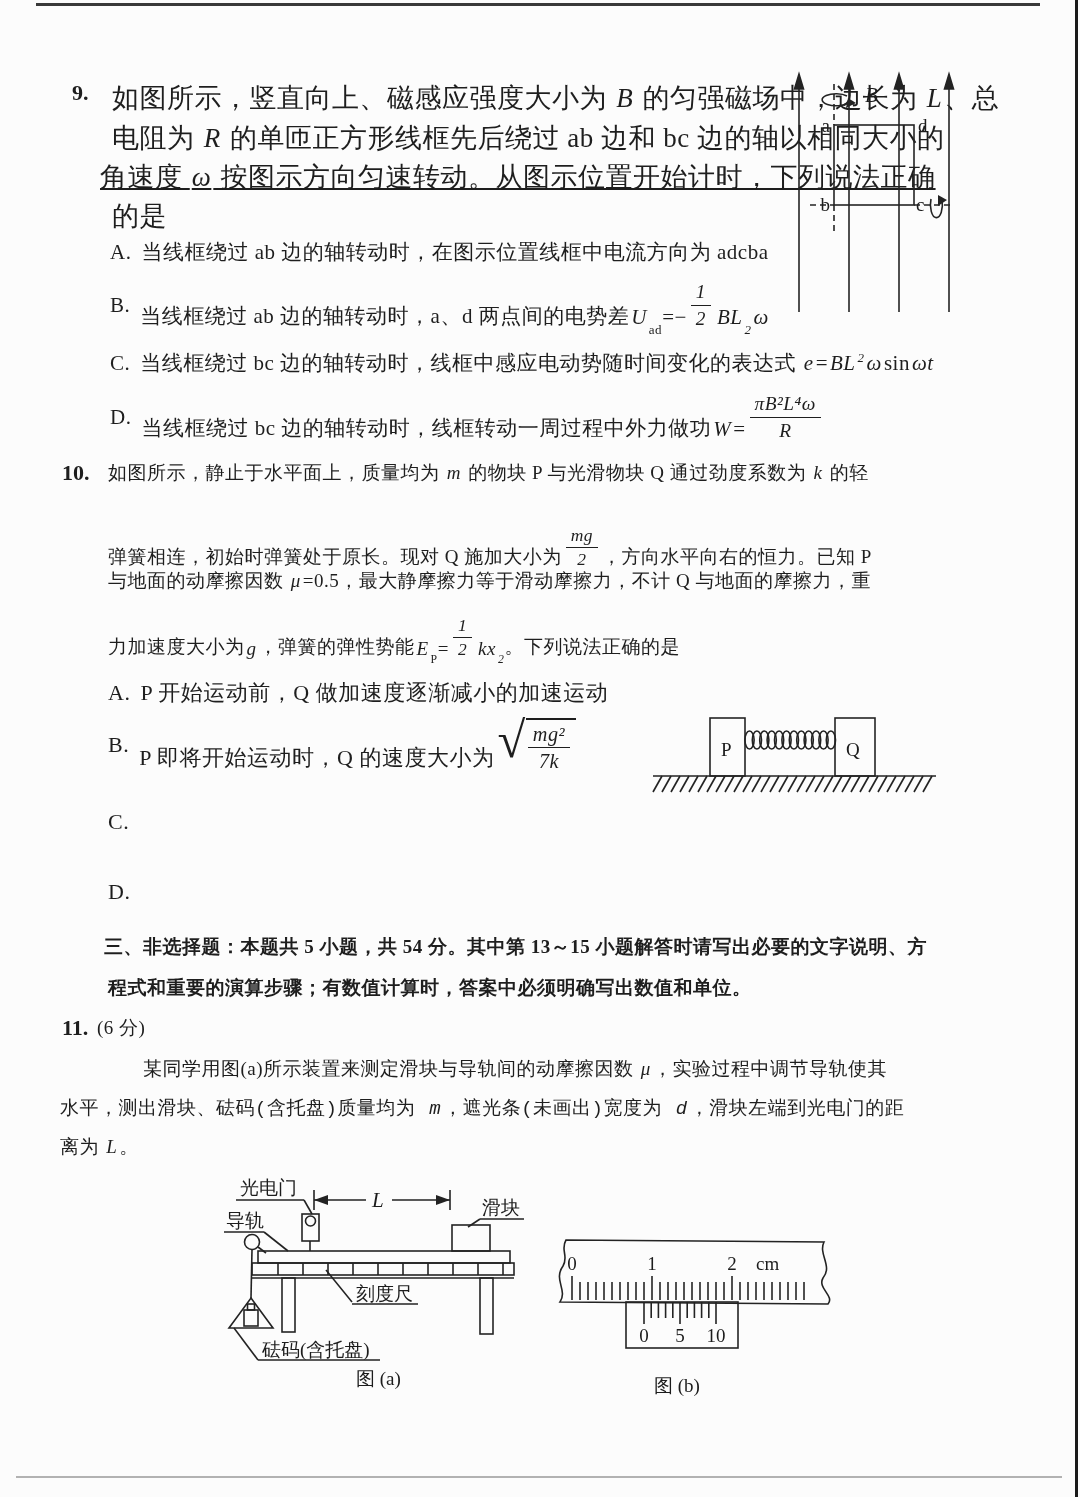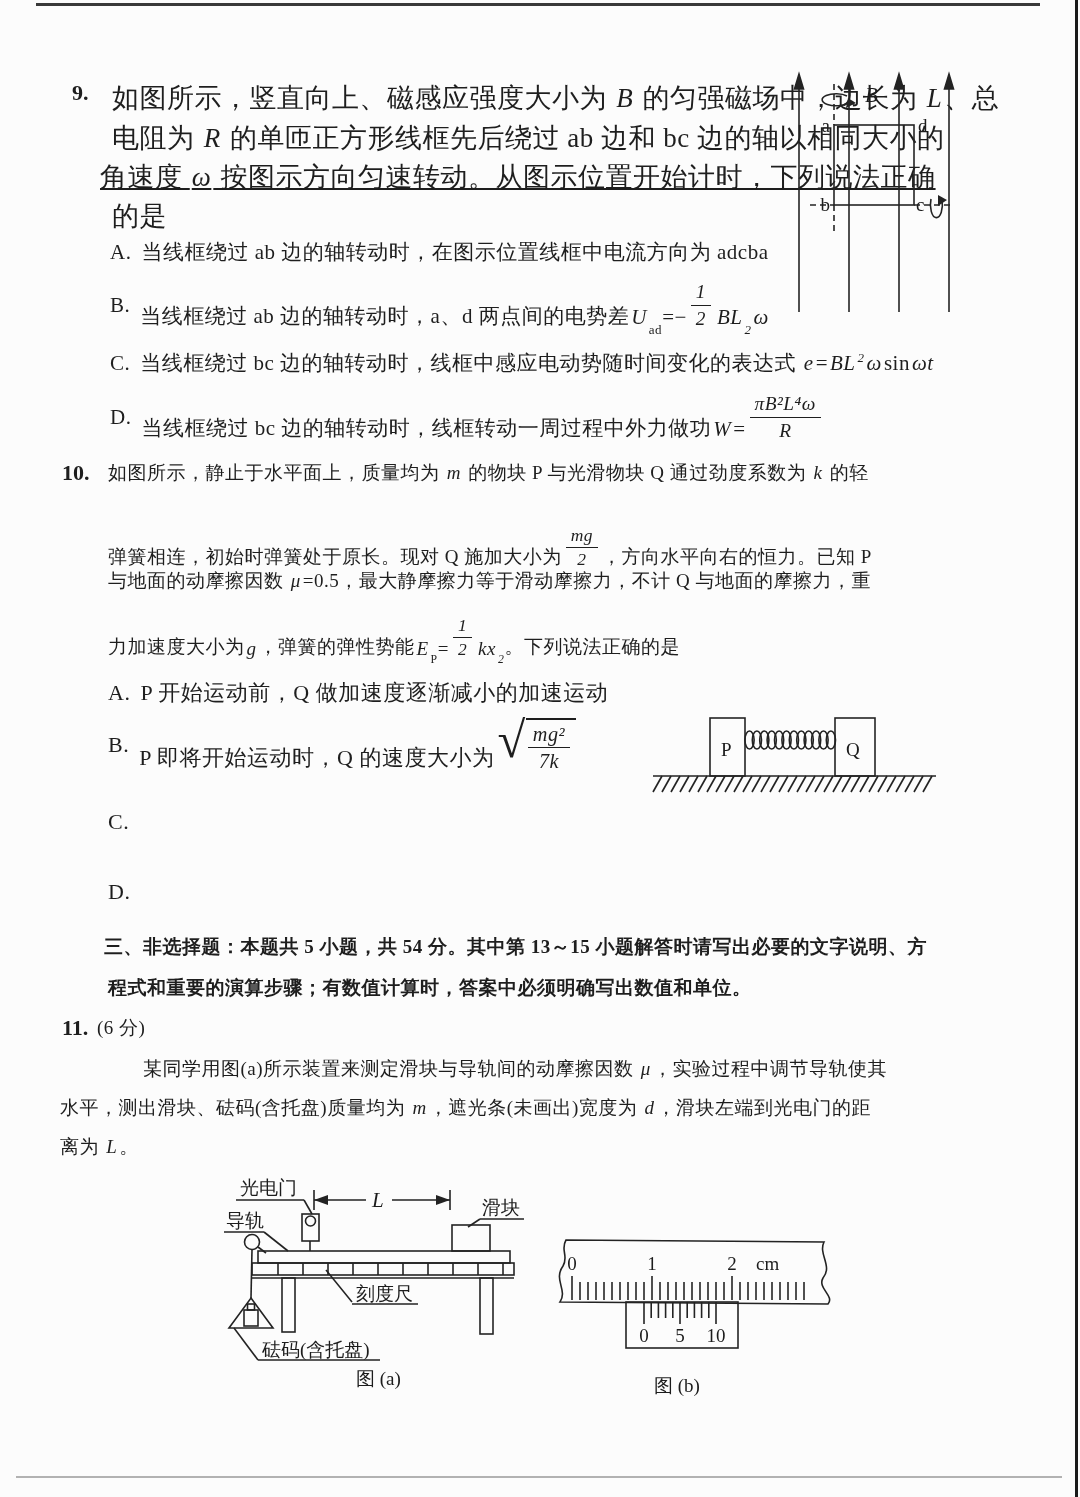--- a/index.html
+++ b/index.html
@@ -197,21 +197,21 @@
 
   <section>
     <div class="ln bold" style="left:60px;top:934px;margin-left:44px;">三、非选择题：本题共 5 小题，共 54 分。其中第 13～15 小题解答时请写出必要的文字说明、方</div>
     <div class="ln bold" style="left:108px;top:975px;">程式和重要的演算步骤；有数值计算时，答案中必须明确写出数值和单位。</div>
   </section>
 
   <section>
     <span class="qnum" style="left:62px;top:1015px;">11.</span>
     <span class="ln" style="left:97px;top:1015px;">(6 分)</span>
     <div class="ln" style="left:143px;top:1056px;">某同学用图(a)所示装置来测定滑块与导轨间的动摩擦因数 <span class="mi">μ</span>，实验过程中调节导轨使其</div>
-    <div class="ln" style="left:60px;top:1095px;">水平，测出滑块、砝码(含托盘)质量均为 <span class="mi">m</span>，遮光条(未画出)宽度为 <span class="mi">d</span>，滑块左端到光电门的距</div>
+    <div class="ln" style="left:60px;top:1095px;font-family:Liberation Mono, monospace;">水平，测出滑块、砝码(含托盘)质量均为 <span class="mi">m</span>，遮光条(未画出)宽度为 <span class="mi">d</span>，滑块左端到光电门的距</div>
     <div class="ln" style="left:60px;top:1134px;">离为 <span class="mi">L</span>。</div>
   </section>
 
   <svg style="left:188px;top:1170px;" width="385" height="235" viewBox="0 0 385 235">
 
     <text x="52" y="24">光电门</text>
     <g class="stroke">
       <line x1="48" y1="30" x2="116" y2="30"></line>
         <line x1="116" y1="30" x2="124" y2="44"></line>
     </g>

